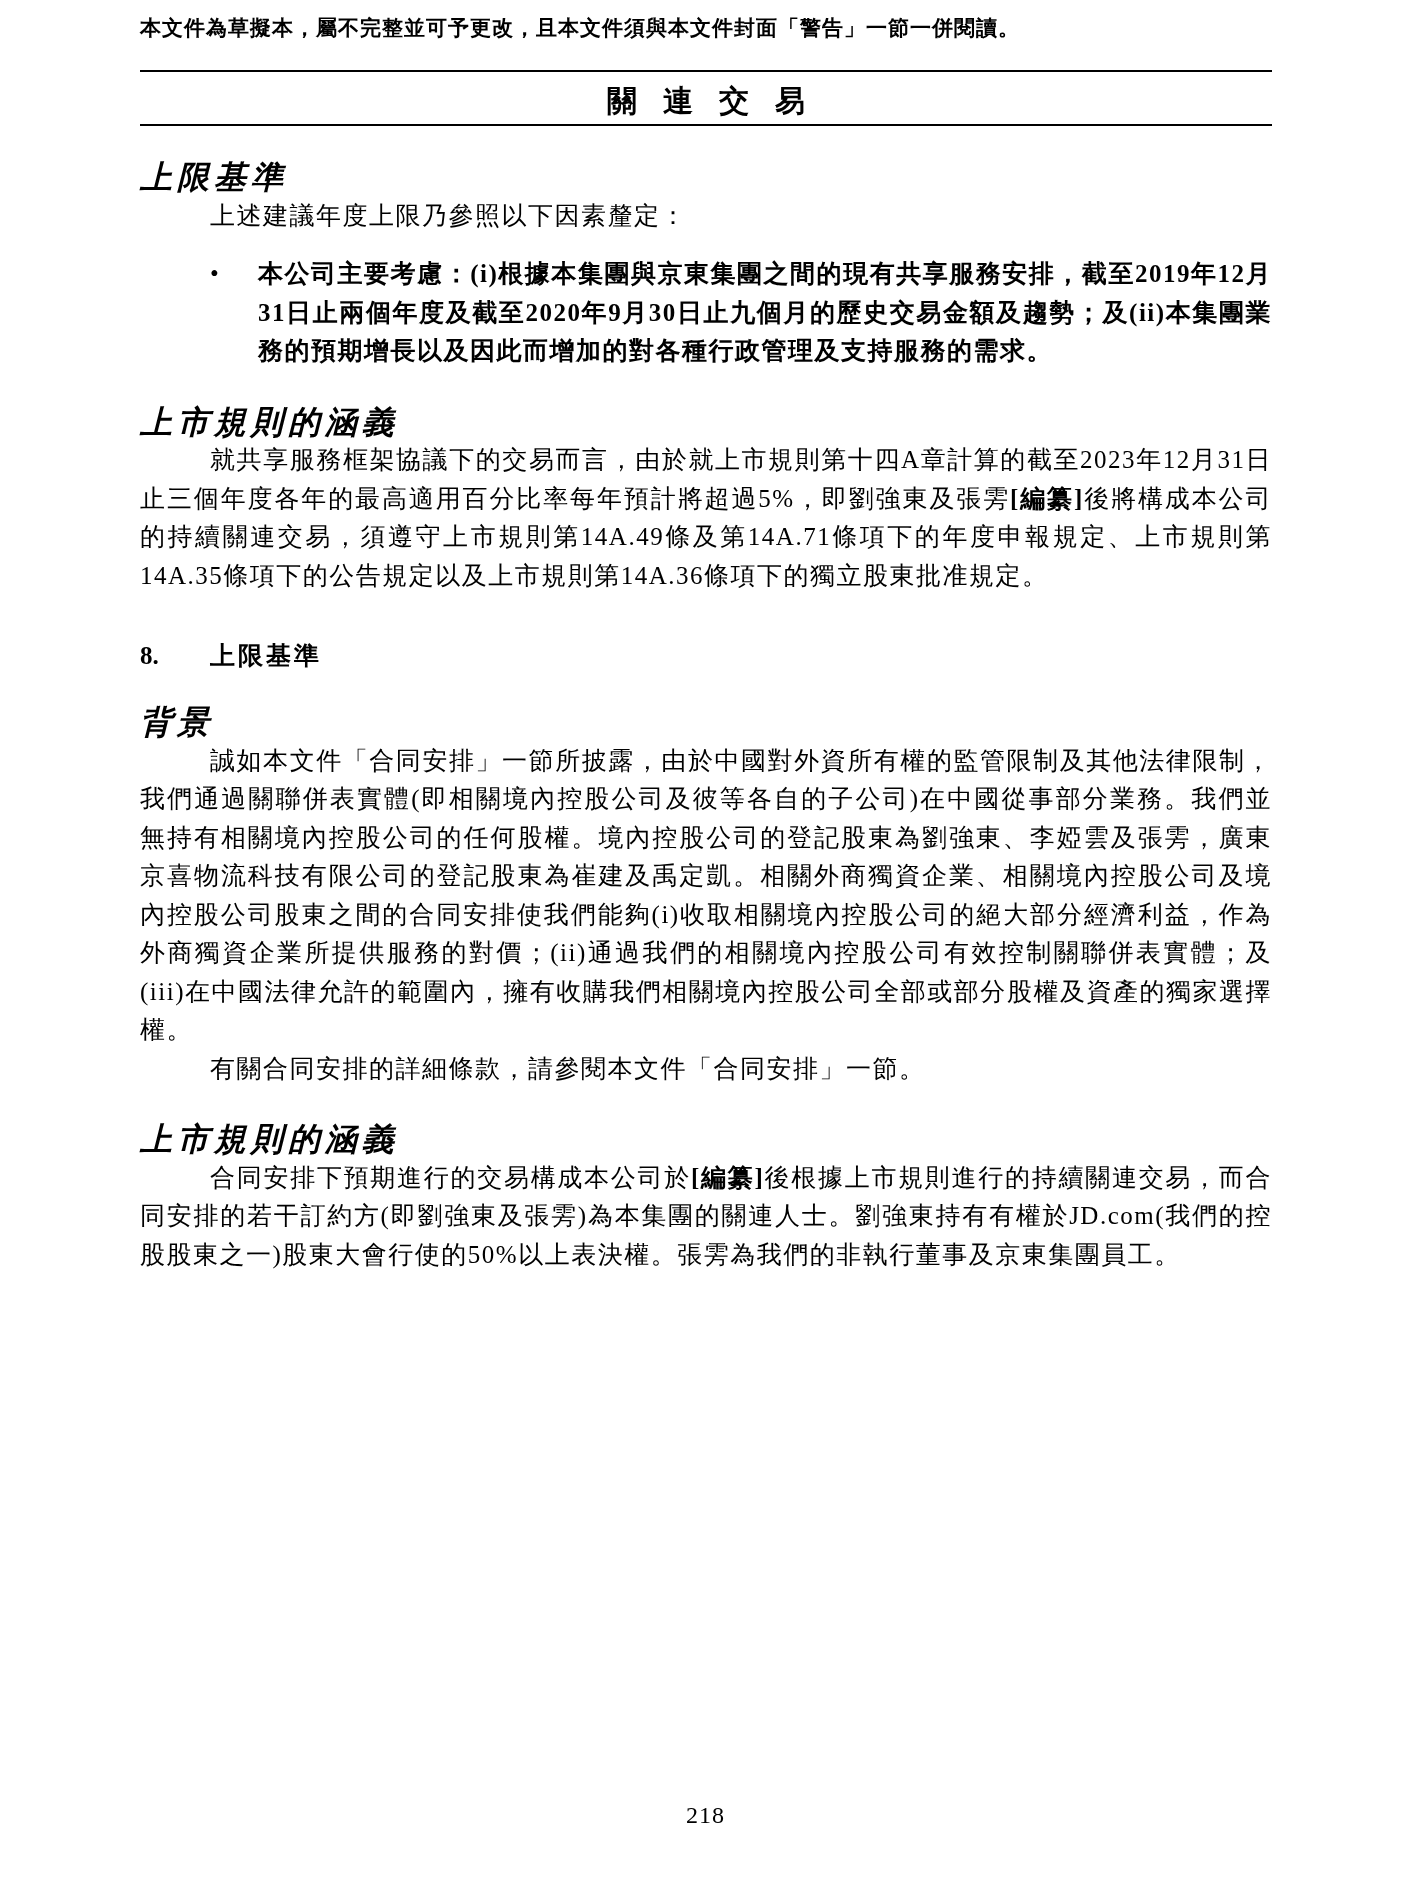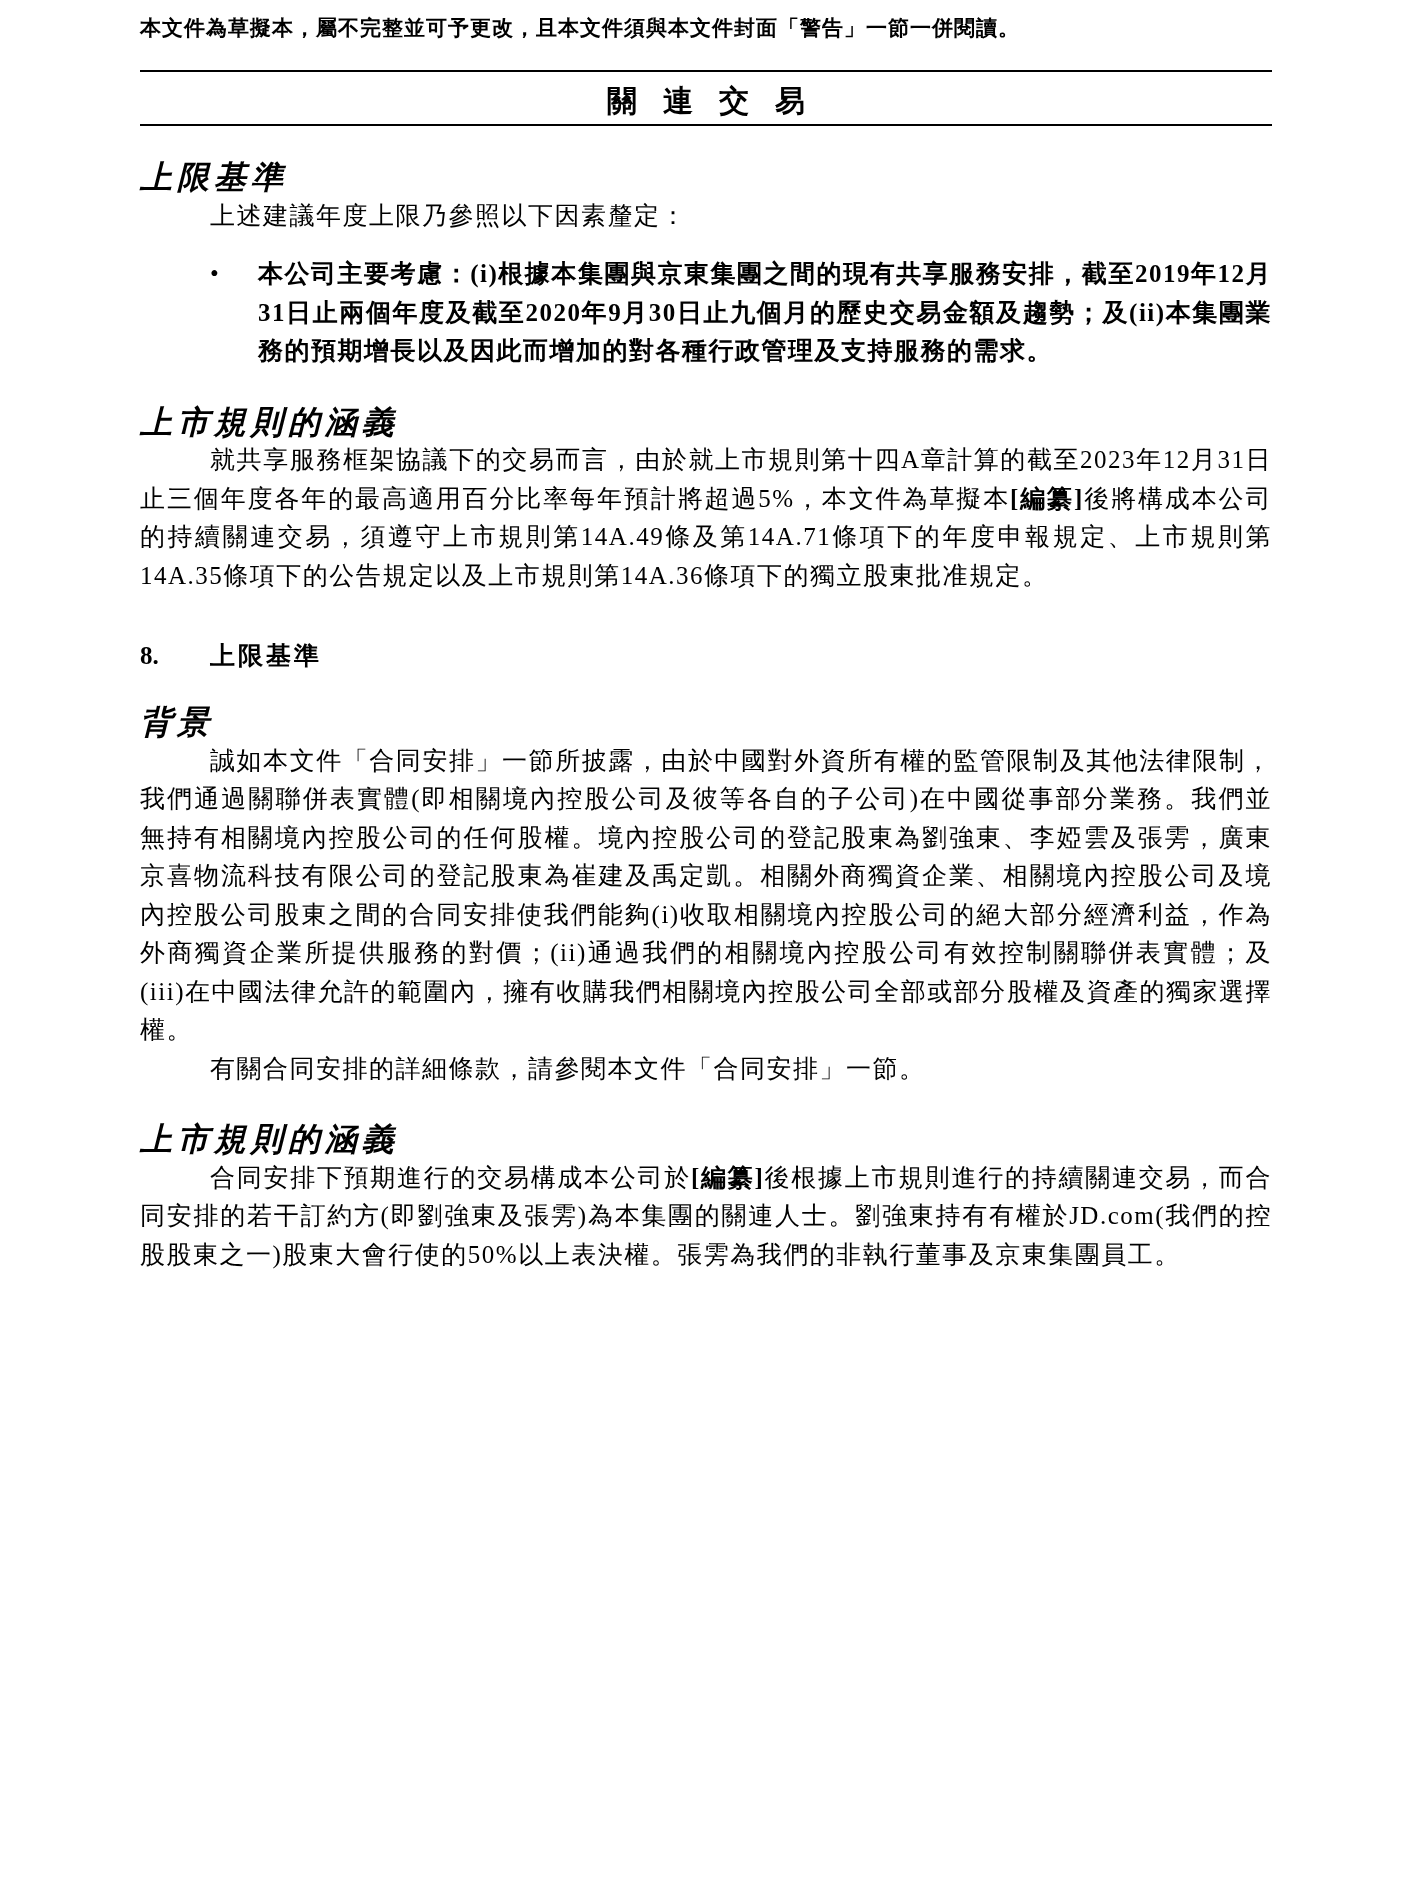--- a/index.html
+++ b/index.html
@@ -110,32 +110,33 @@
 
     <p class="para indent mt-para-lg">上述建議年度上限乃參照以下因素釐定：</p>
 
     <div class="bullet">
       <span class="marker">•</span>
       <span class="btext para">本公司主要考慮：(i)根據本集團與京東集團之間的現有共享服務安排，截至2019年12月31日止兩個年度及截至2020年9月30日止九個月的歷史交易金額及趨勢；及(ii)本集團業務的預期增長以及因此而增加的對各種行政管理及支持服務的需求。</span>
     </div>
 
     <div class="h-italic">上市規則的涵義</div>
 
-    <p class="para indent mt-para-lg"><span>就共享服務框架協議下的交易而言，由於就上市規則第十四A章計算的截至2023年12月31日止三個年度各年的最高適用百分比率每年預計將超過5%，本文件為草擬本</span><b>[編纂]</b><span>後將構成本公司的持續關連交易，須遵守上市規則第14A.49條及第14A.71條項下的年度申報規定、上市規則第14A.35條項下的公告規定以及上市規則第14A.36條項下的獨立股東批准規定。</span></p>
+    <p class="para indent mt-para-lg"><span>就共享服務框架協議下的交易而言，由於就上市規則第十四A章計算的截至2023年12月31日止三個年度各年的最高適用百分比率每年預計將超過5%，即劉強東及張雱</span><b>[編纂]</b><span>後將構成本公司的持續關連交易，須遵守上市規則第14A.49條及第14A.71條項下的年度申報規定、上市規則第14A.35條項下的公告規定以及上市規則第14A.36條項下的獨立股東批准規定。</span></p>
 
     <div class="h-num">
       <span class="num">8.</span>
       <span>上限基準</span>
     </div>
 
     <div class="h-italic">背景</div>
 
     <p class="para indent mt-para-lg">誠如本文件「合同安排」一節所披露，由於中國對外資所有權的監管限制及其他法律限制，我們通過關聯併表實體(即相關境內控股公司及彼等各自的子公司)在中國從事部分業務。我們並無持有相關境內控股公司的任何股權。境內控股公司的登記股東為劉強東、李婭雲及張雱，廣東京喜物流科技有限公司的登記股東為崔建及禹定凱。相關外商獨資企業、相關境內控股公司及境內控股公司股東之間的合同安排使我們能夠(i)收取相關境內控股公司的絕大部分經濟利益，作為外商獨資企業所提供服務的對價；(ii)通過我們的相關境內控股公司有效控制關聯併表實體；及(iii)在中國法律允許的範圍內，擁有收購我們相關境內控股公司全部或部分股權及資產的獨家選擇權。</p>
 
     <p class="para indent mt-para-lg">有關合同安排的詳細條款，請參閱本文件「合同安排」一節。</p>
 
     <div class="h-italic">上市規則的涵義</div>
 
     <p class="para indent mt-para-lg"><span>合同安排下預期進行的交易構成本公司於</span><b>[編纂]</b><span>後根據上市規則進行的持續關連交易，而合同安排的若干訂約方(即劉強東及張雱)為本集團的關連人士。劉強東持有有權於JD.com(我們的控股股東之一)股東大會行使的50%以上表決權。張雱為我們的非執行董事及京東集團員工。</span></p>
 
   </div>
 
+  <div class="pagenum">218</div>
 </div>
 
 </body></html>

